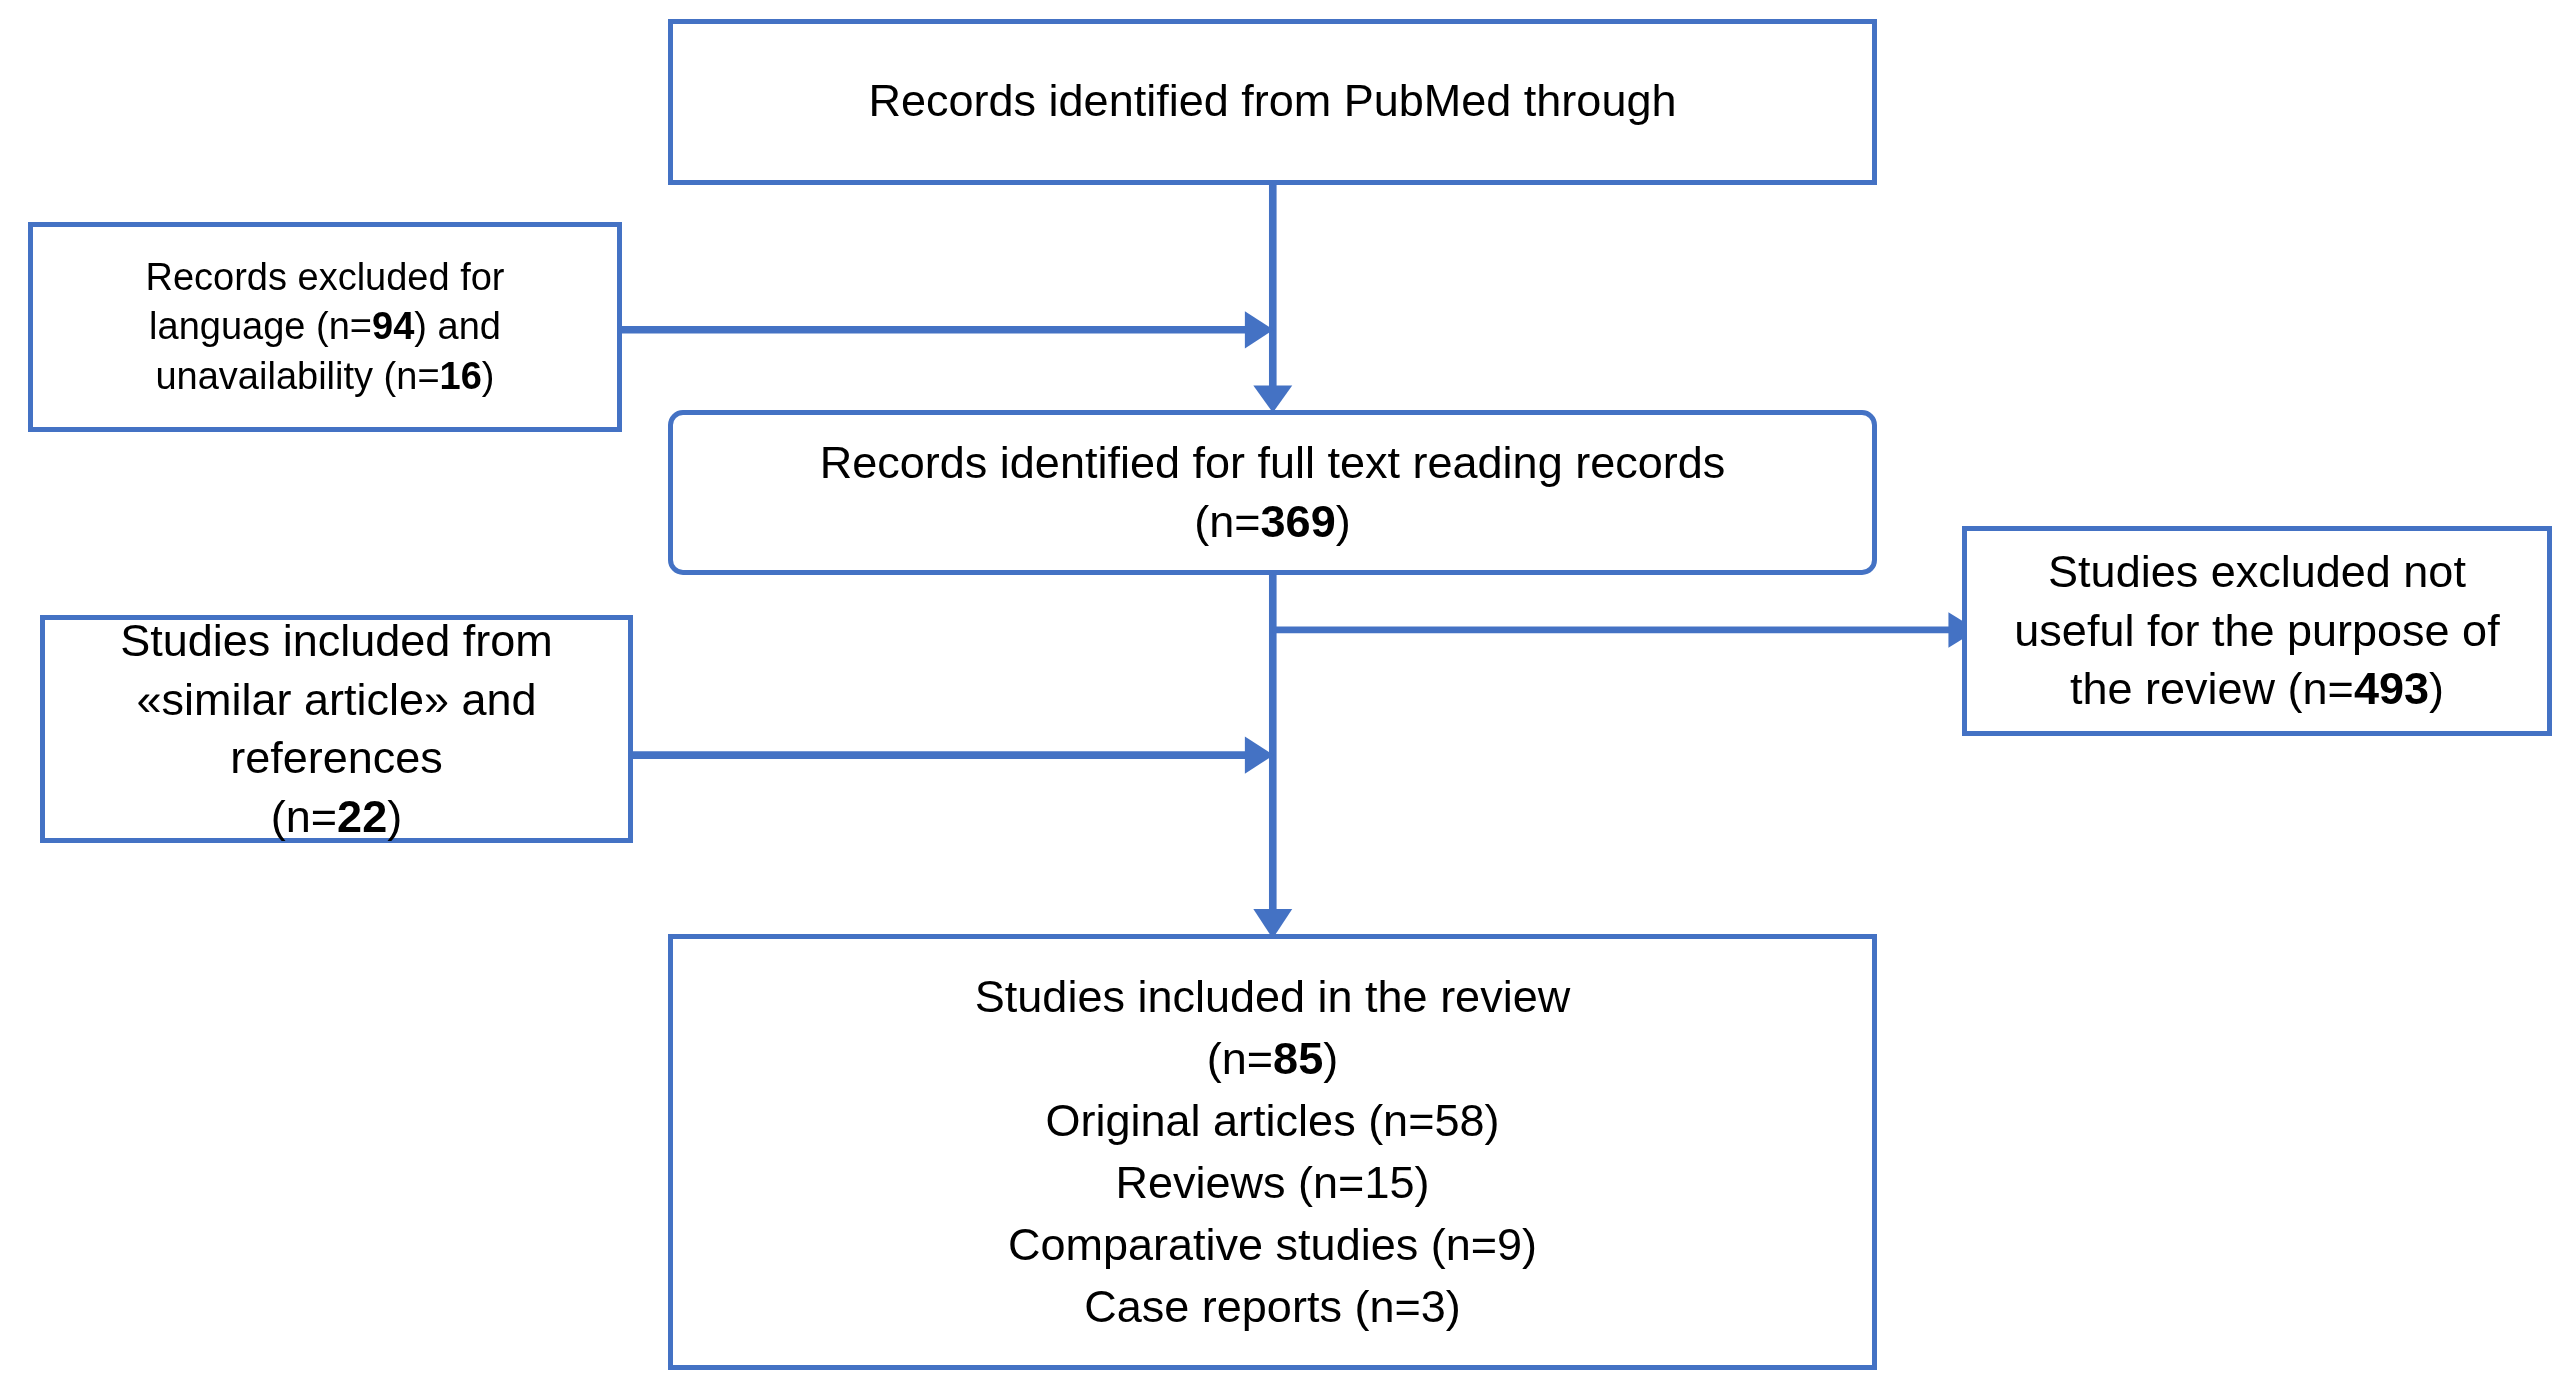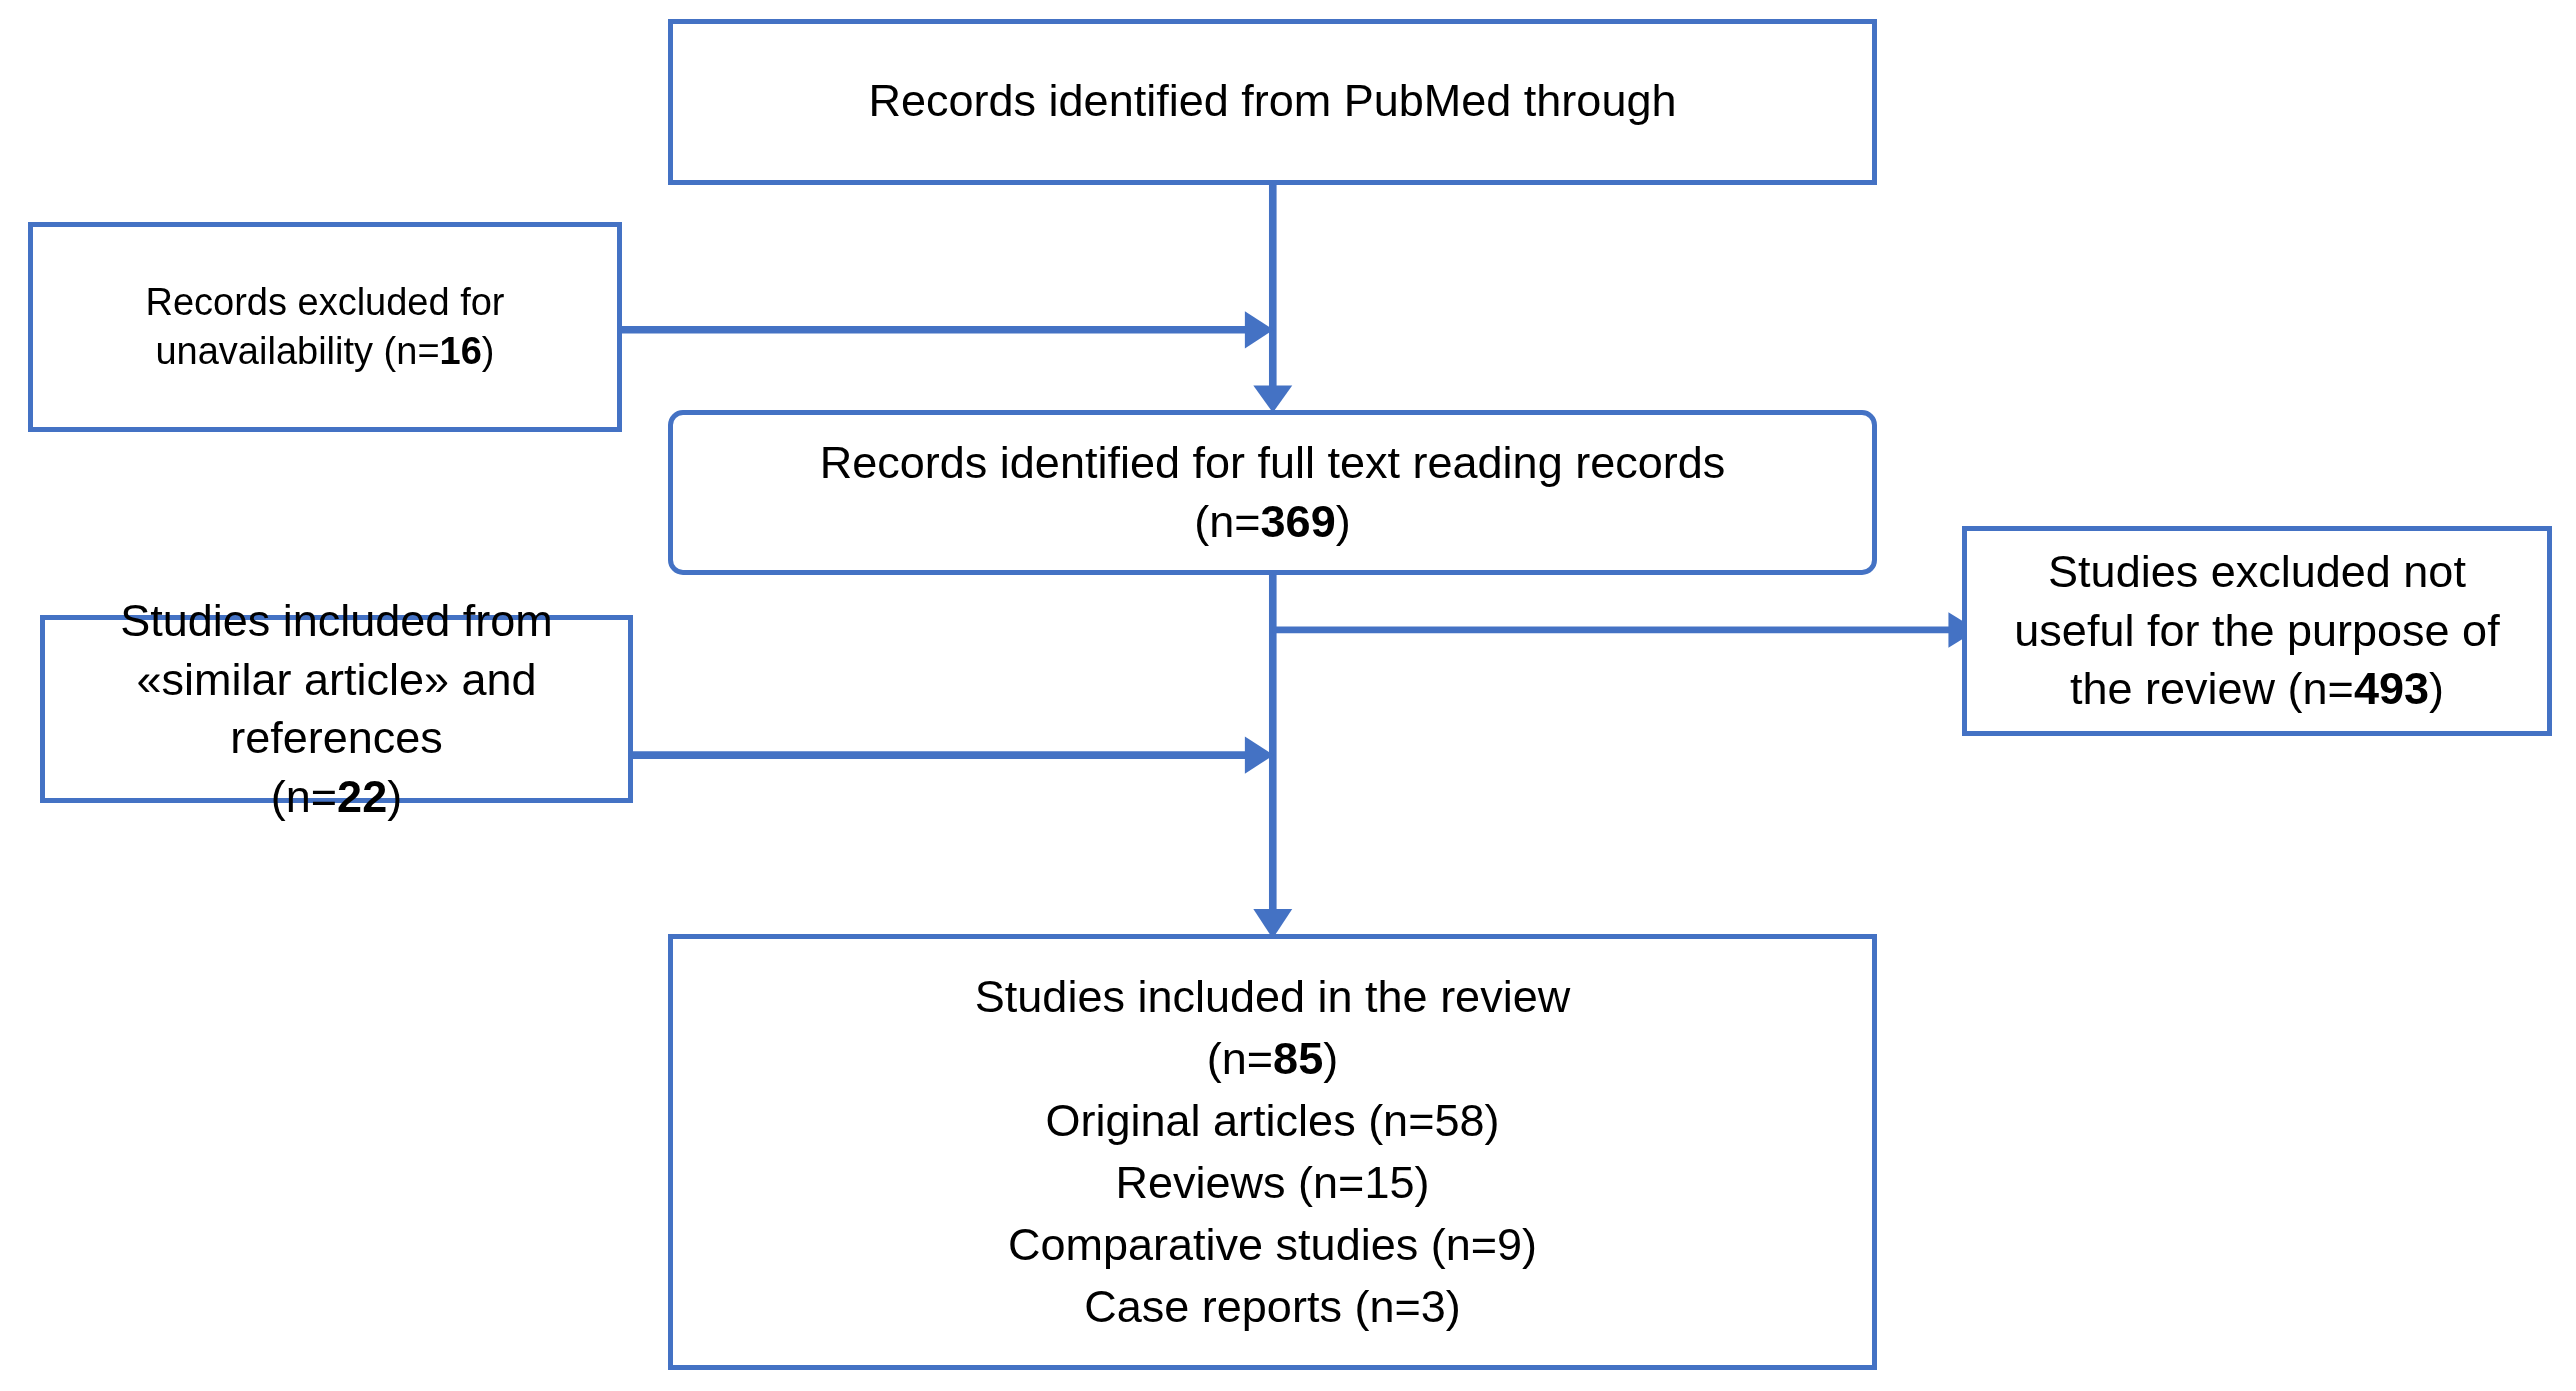--- a/index.html
+++ b/index.html
@@ -40,21 +40,21 @@
   }
   .node b {
     font-weight: 700;
   }
 
   
   #node-records-identified   { left: 668px;  top: 18.6px;   width: 1209px; height: 166px; font-size: 45px; }
   #node-records-excluded     { left: 28px;   top: 222px;  width: 594px;  height: 210px; font-size: 38px; }
   #node-fulltext            { left: 668px;  top: 410px;  width: 1209px; height: 165px; font-size: 45px; border-radius: 15px; }
   #node-studies-excluded     { left: 1962px; top: 526px;  width: 590px;  height: 210px; font-size: 45px; }
-  #node-studies-included-src { left: 40px;   top: 615px;  width: 593px;  height: 188px; font-size: 45px; }
+  #node-studies-included-src { left: 40px;   top: 615px;  width: 593px;  height: 228px; font-size: 45px; }
   #node-studies-in-review    { left: 668px;  top: 934px; width: 1209px; height: 436px; font-size: 45px; }
   #node-studies-in-review .lines { line-height: 1.38; }
 
   
   #connectors {
     position: absolute;
     left: 0;
     top: 0;
     width: 2576px;
     height: 1391px;
@@ -104,20 +104,21 @@
 
   <div class="node" id="node-records-identified">
     <div class="lines">
       <span class="ln">Records identified from PubMed through</span>
     </div>
   </div>
 
   <div class="node" id="node-records-excluded">
     <div class="lines">
       <span class="ln">Records excluded for</span>
+      <span class="ln"><span>language (n=</span><b>94</b><span>) and</span></span>
       <span class="ln"><span>unavailability (n=</span><b>16</b><span>)</span></span>
     </div>
   </div>
 
   <div class="node" id="node-fulltext">
     <div class="lines">
       <span class="ln">Records identified for full text reading records</span>
       <span class="ln"><span>(n=</span><b>369</b><span>)</span></span>
     </div>
   </div>

